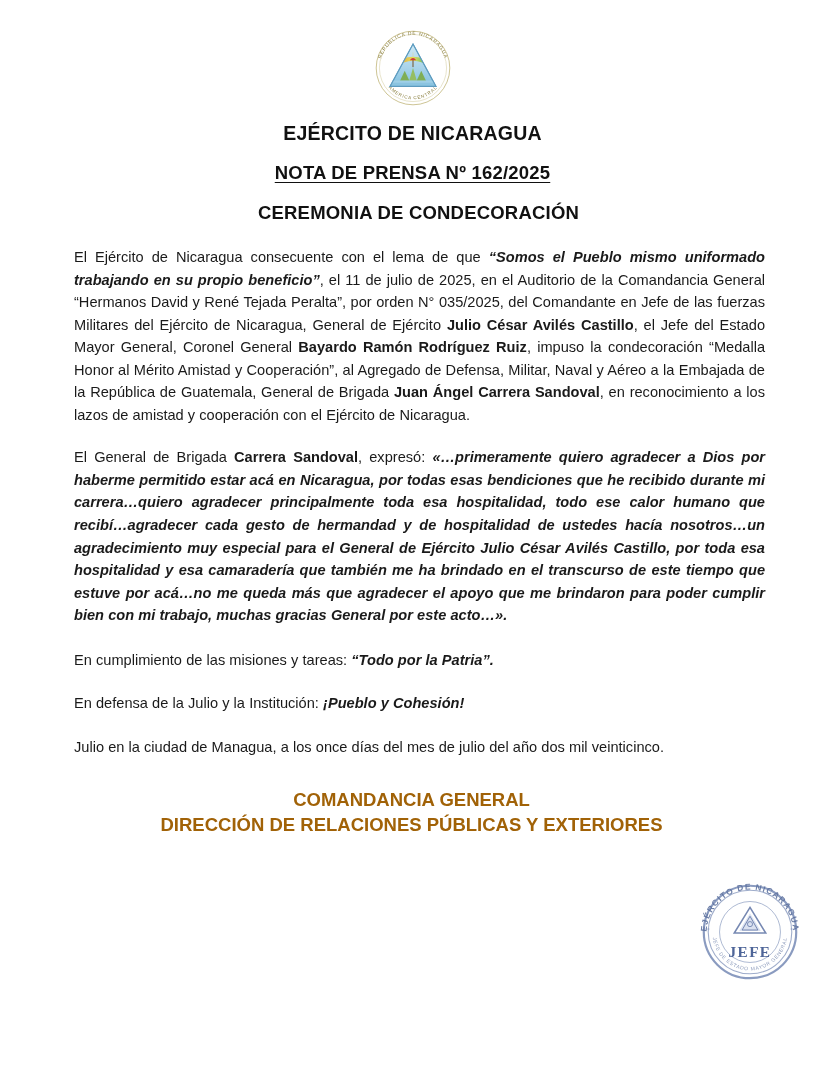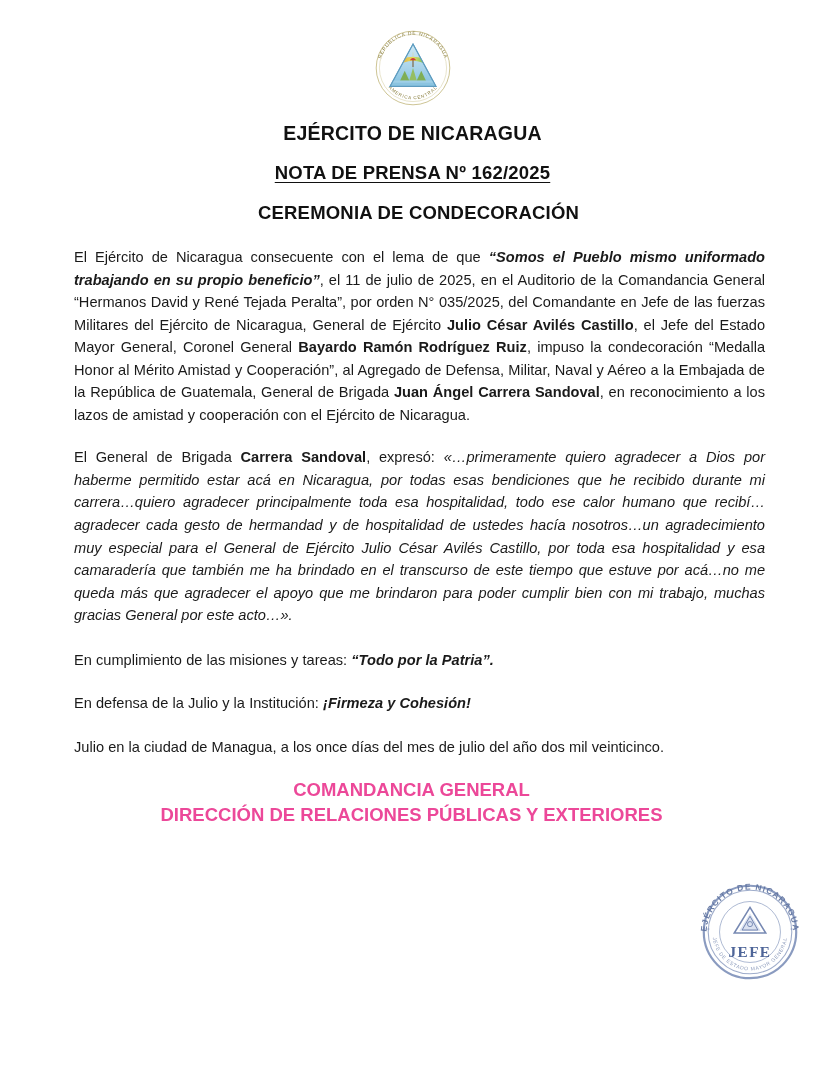--- a/index.html
+++ b/index.html
@@ -84,33 +84,33 @@
   p.para:last-child { margin-bottom: 0; }
 
   p.quote-para {
     margin-bottom: 22px;
   }
   .b { font-weight: bold; }
   .bi { font-weight: bold; font-style: italic; }
 
   .q-italic {
     font-style: italic;
-    font-weight: normal;
+    font-weight: bold;
   }
 
   p.tight { margin-bottom: 21px; }
 
   
   .footer {
-    margin-top: 20px;
+    margin-top: 30px;
     text-align: center;
     font-weight: bold;
     font-size: 18.5px;
     line-height: 1.32;
-    color: #ec4899;
+    color: #a16207;
     position: relative;
   }
   .footer .fl { display: block; }
 
   
   .seal {
     position: absolute;
     right: 16px;
     top: 872px;
     width: 118px;
@@ -187,21 +187,21 @@
 
   <div class="body-area">
 
     <p class="para"><span>El Ejército de Nicaragua consecuente con el lema de que </span><span class="bi">“Somos el Pueblo mismo uniformado trabajando en su propio beneficio”</span><span>, el 11 de julio de 2025, en el Auditorio de la Comandancia General “Hermanos David y René Tejada Peralta”, por orden N° 035/2025, del Comandante en Jefe de las fuerzas Militares del Ejército de Nicaragua, General de Ejército </span><span class="b">Julio César Avilés Castillo</span><span>, el Jefe del Estado Mayor General, Coronel General </span><span class="b">Bayardo Ramón Rodríguez Ruiz</span><span>, impuso la condecoración “Medalla Honor al Mérito Amistad y Cooperación”, al Agregado de Defensa, Militar, Naval y Aéreo a la Embajada de la República de Guatemala, General de Brigada </span><span class="b">Juan Ángel Carrera Sandoval</span><span>, en reconocimiento a los lazos de amistad y cooperación con el Ejército de Nicaragua.</span></p>
 
     <p class="para quote-para"><span>El General de Brigada </span><span class="b">Carrera Sandoval</span><span>, expresó: </span><span class="q-italic">«…primeramente quiero agradecer a Dios por haberme permitido estar acá en Nicaragua, por todas esas bendiciones que he recibido durante mi carrera…quiero agradecer principalmente toda esa hospitalidad, todo ese calor humano que recibí…agradecer cada gesto de hermandad y de hospitalidad de ustedes hacía nosotros…un agradecimiento muy especial para el General de Ejército Julio César Avilés Castillo, por toda esa hospitalidad y esa camaradería que también me ha brindado en el transcurso de este tiempo que estuve por acá…no me queda más que agradecer el apoyo que me brindaron para poder cumplir bien con mi trabajo, muchas gracias General por este acto…».</span></p>
 
 
     <p class="para tight"><span>En cumplimiento de las misiones y tareas: </span><span class="bi">“Todo por la Patria”.</span></p>
 
-    <p class="para tight"><span>En defensa de la Julio y la Institución: </span><span class="bi">¡Firmeza y Cohesión!</span></p>
+    <p class="para tight"><span>En defensa de la Julio y la Institución: </span><span class="bi">¡Pueblo y Cohesión!</span></p>
 
     <p class="para">Julio en la ciudad de Managua, a los once días del mes de julio del año dos mil veinticinco.</p>
 
     <div class="footer">
       <span class="fl">COMANDANCIA GENERAL</span>
       <span class="fl">DIRECCIÓN DE RELACIONES PÚBLICAS Y EXTERIORES</span>
     </div>
   </div>
 
   <svg class="seal" viewBox="0 0 120 120">

